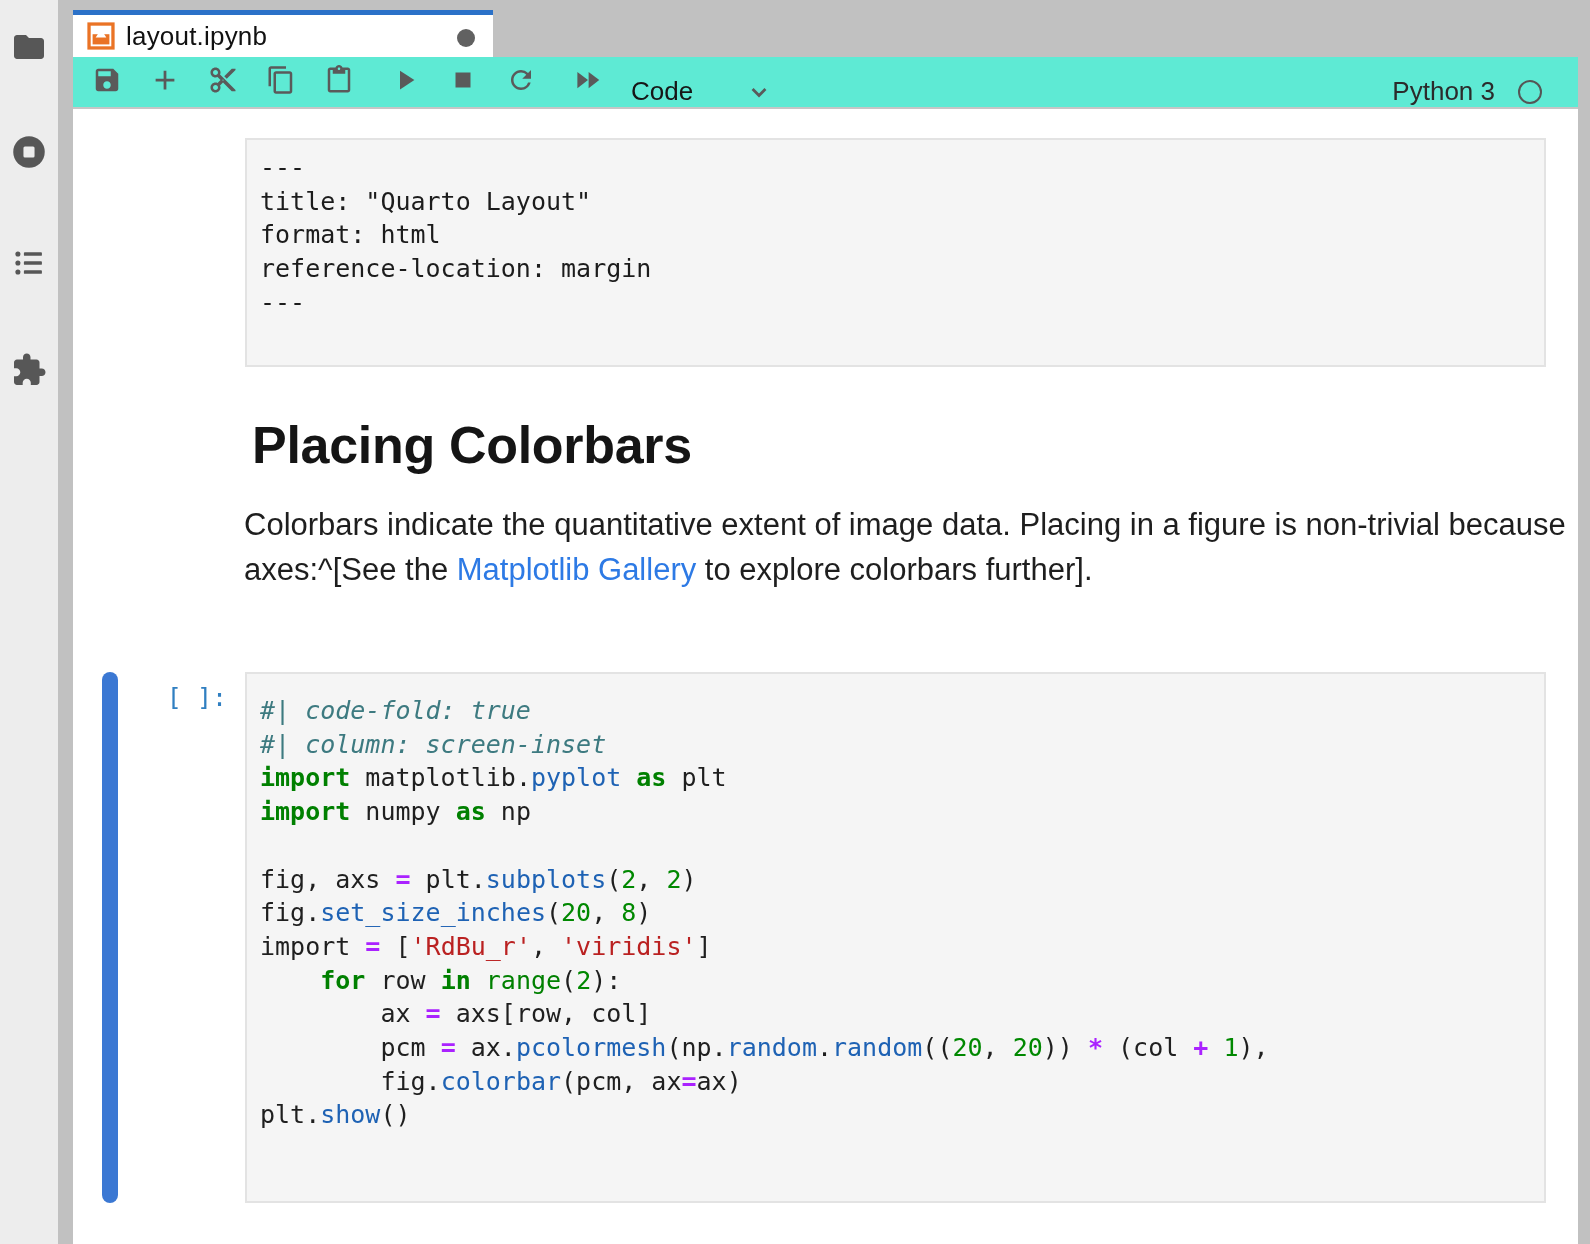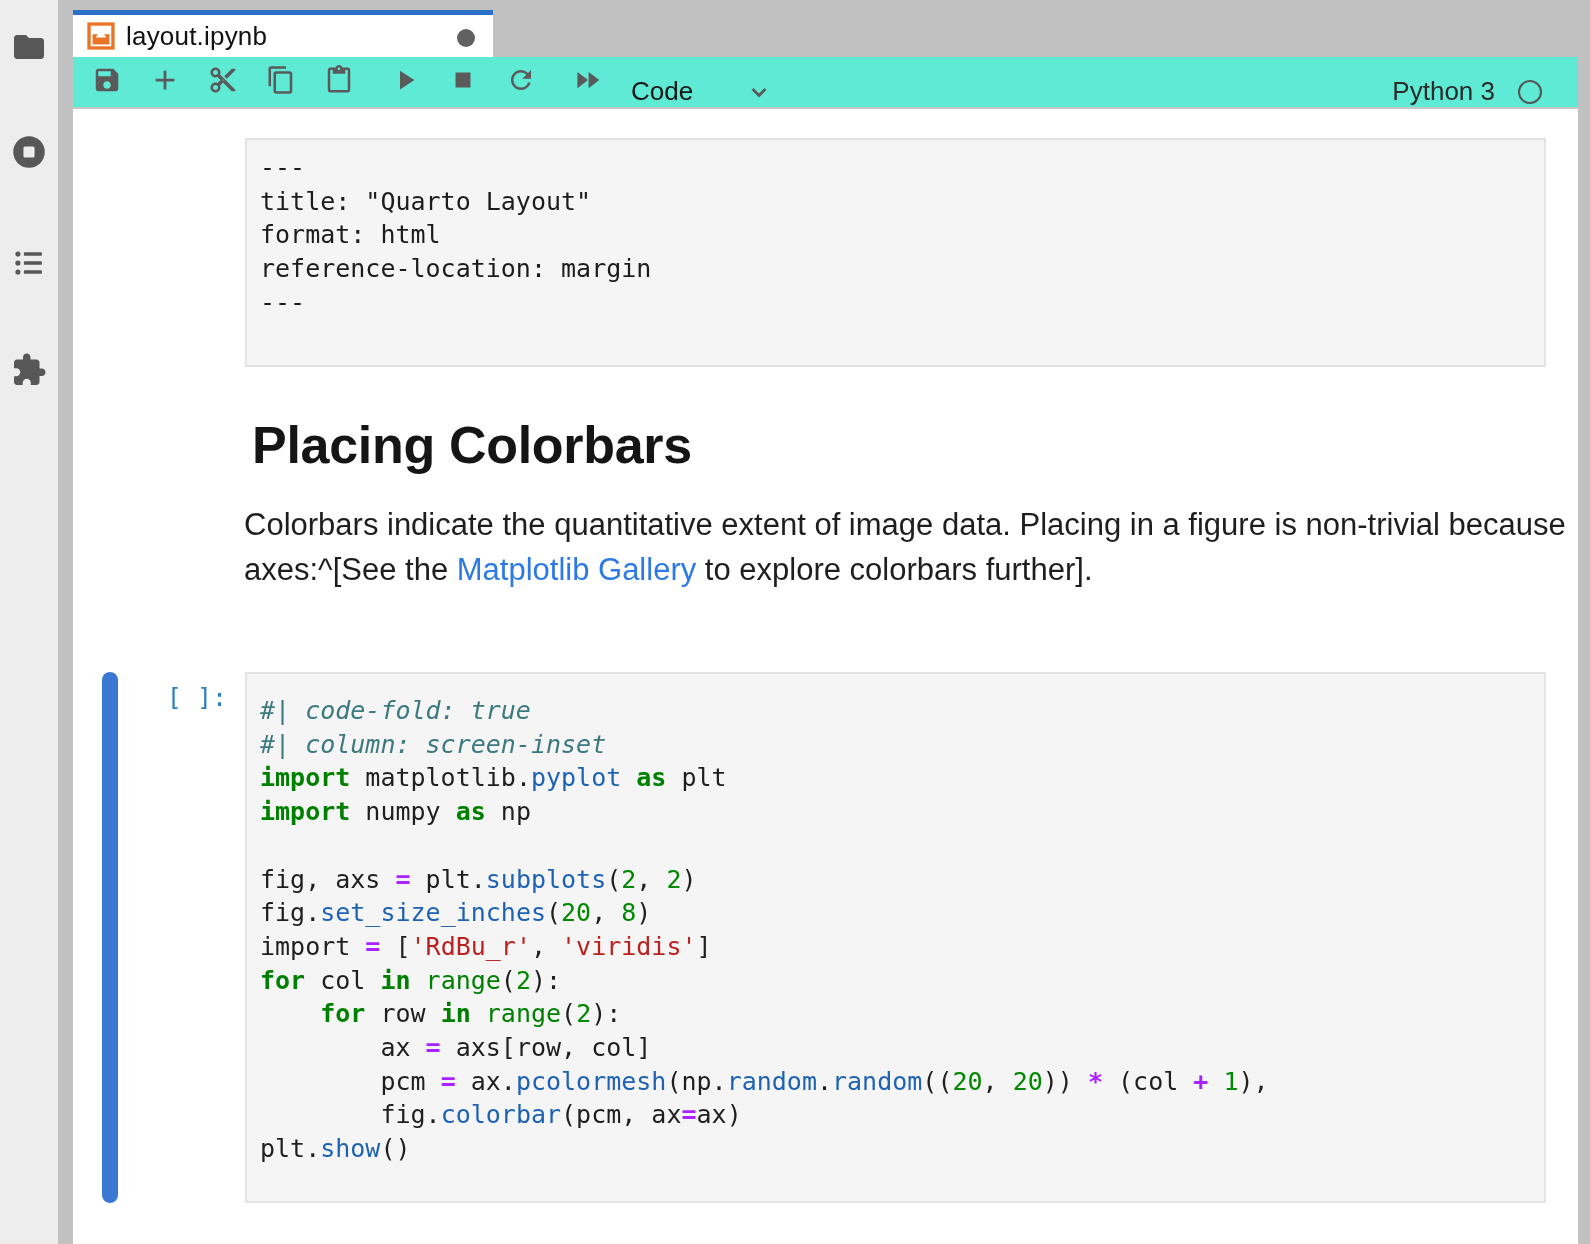--- a/index.html
+++ b/index.html
@@ -197,21 +197,20 @@
     <div class="in-prompt mono">[ ]:</div>
     <div class="code-cell mono" id="code-lines">
         <div class="cm-line"><span class="tok-com">#| code-fold: true</span></div>
         <div class="cm-line"><span class="tok-com">#| column: screen-inset</span></div>
         <div class="cm-line"><span class="tok-kw">import</span><span class="tok-pl"> matplotlib.</span><span class="tok-prop">pyplot</span><span class="tok-pl"> </span><span class="tok-kw">as</span><span class="tok-pl"> plt</span></div>
         <div class="cm-line"><span class="tok-kw">import</span><span class="tok-pl"> numpy </span><span class="tok-kw">as</span><span class="tok-pl"> np</span></div>
         <div class="cm-line">&nbsp;</div>
         <div class="cm-line"><span class="tok-pl">fig, axs </span><span class="tok-op">=</span><span class="tok-pl"> plt.</span><span class="tok-prop">subplots</span><span class="tok-pl">(</span><span class="tok-num">2</span><span class="tok-pl">, </span><span class="tok-num">2</span><span class="tok-pl">)</span></div>
         <div class="cm-line"><span class="tok-pl">fig.</span><span class="tok-prop">set_size_inches</span><span class="tok-pl">(</span><span class="tok-num">20</span><span class="tok-pl">, </span><span class="tok-num">8</span><span class="tok-pl">)</span></div>
         <div class="cm-line"><span class="tok-pl">import </span><span class="tok-op">=</span><span class="tok-pl"> [</span><span class="tok-str">'RdBu_r'</span><span class="tok-pl">, </span><span class="tok-str">'viridis'</span><span class="tok-pl">]</span></div>
-        <div class="cm-line"><span class="tok-kw">for</span><span class="tok-pl"> col </span><span class="tok-kw">in</span><span class="tok-pl"> </span><span class="tok-bi">range</span><span class="tok-pl">(</span><span class="tok-num">2</span><span class="tok-pl">):</span></div>
         <div class="cm-line"><span class="tok-pl">    </span><span class="tok-kw">for</span><span class="tok-pl"> row </span><span class="tok-kw">in</span><span class="tok-pl"> </span><span class="tok-bi">range</span><span class="tok-pl">(</span><span class="tok-num">2</span><span class="tok-pl">):</span></div>
         <div class="cm-line"><span class="tok-pl">        ax </span><span class="tok-op">=</span><span class="tok-pl"> axs[row, col]</span></div>
         <div class="cm-line"><span class="tok-pl">        pcm </span><span class="tok-op">=</span><span class="tok-pl"> ax.</span><span class="tok-prop">pcolormesh</span><span class="tok-pl">(np.</span><span class="tok-prop">random</span><span class="tok-pl">.</span><span class="tok-prop">random</span><span class="tok-pl">((</span><span class="tok-num">20</span><span class="tok-pl">, </span><span class="tok-num">20</span><span class="tok-pl">)) </span><span class="tok-op">*</span><span class="tok-pl"> (col </span><span class="tok-op">+</span><span class="tok-pl"> </span><span class="tok-num">1</span><span class="tok-pl">),</span></div>
         <div class="cm-line"><span class="tok-pl">        fig.</span><span class="tok-prop">colorbar</span><span class="tok-pl">(pcm, ax</span><span class="tok-op">=</span><span class="tok-pl">ax)</span></div>
         <div class="cm-line"><span class="tok-pl">plt.</span><span class="tok-prop">show</span><span class="tok-pl">()</span></div>
       </div>
 
   </main>
 </div>
 

